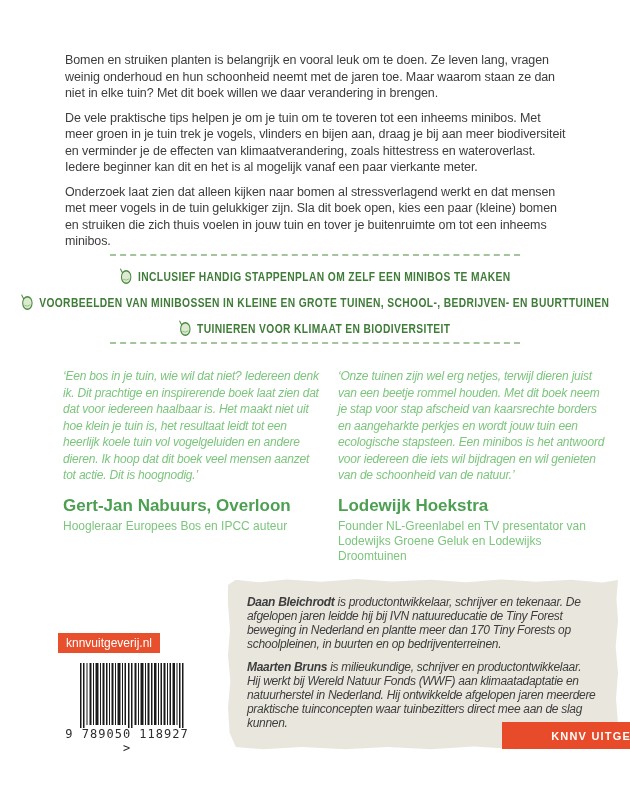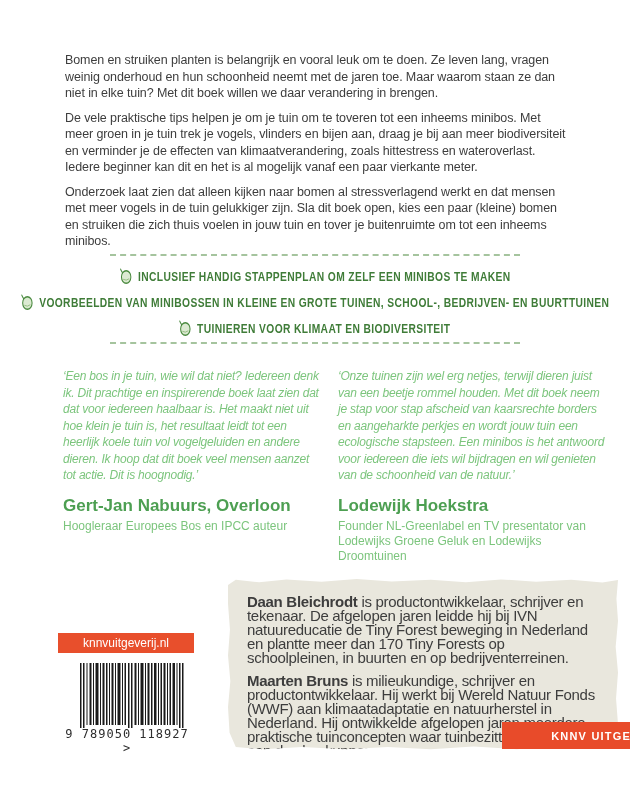--- a/index.html
+++ b/index.html
@@ -54,36 +54,36 @@
     margin-top:3px;font-size:12px;line-height:15px;color:#7cc57d;
   }
   
   .bio-panel{
     position:absolute;left:228px;top:578px;width:390px;height:172px;
     background:#e9e7dd;
     clip-path:polygon(0% 4%,2% 1%,8% 2.5%,15% 0.8%,24% 2.2%,33% 0.6%,42% 2%,52% 1%,61% 2.4%,70% 0.8%,79% 2.2%,88% 1%,96% 2.6%,100% 1.2%,99.6% 12%,100% 25%,99.4% 40%,100% 55%,99.5% 70%,100% 85%,99.3% 97%,93% 99.2%,84% 97.8%,74% 99.5%,63% 98%,52% 99.6%,41% 98.2%,30% 99.5%,19% 98.3%,9% 99.6%,2% 98.2%,0.4% 90%,0% 75%,0.6% 60%,0% 45%,0.5% 30%,0% 15%);
   }
   .bio-text{
     position:absolute;left:19px;top:17px;width:350px;
-    font-size:15px;line-height:14px;letter-spacing:-0.3px;color:#3d3d3d;
+    font-size:12px;line-height:14px;letter-spacing:-0.3px;color:#3d3d3d;font-style:italic;
   }
   .bio-text p{margin:0 0 9px 0;}
   .bio-text strong{font-weight:bold;}
   
   .imprint-badge{
     position:absolute;left:502px;top:722px;width:128px;height:27px;
     background:#e84b2a;color:#ffffff;
     display:flex;align-items:center;justify-content:center;
     font-size:11px;font-weight:bold;letter-spacing:1.2px;
     z-index:3;
     padding-left:44px;
   }
   
   .site-bar{
-    position:absolute;left:58px;top:633px;width:136px;height:20px;
+    position:absolute;left:58px;top:633px;width:102px;height:20px;
     background:#e84f2c;color:#ffffff;
     display:flex;align-items:center;justify-content:center;
     font-size:12px;
   }
   .barcode{position:absolute;left:80px;top:663px;width:104px;height:65px;}
   .barcode-number{
     position:absolute;left:60px;top:727px;width:134px;
     text-align:center;font-size:12px;letter-spacing:1px;color:#2d2d2d;
     font-family:"DejaVu Sans Mono", monospace;
   }

